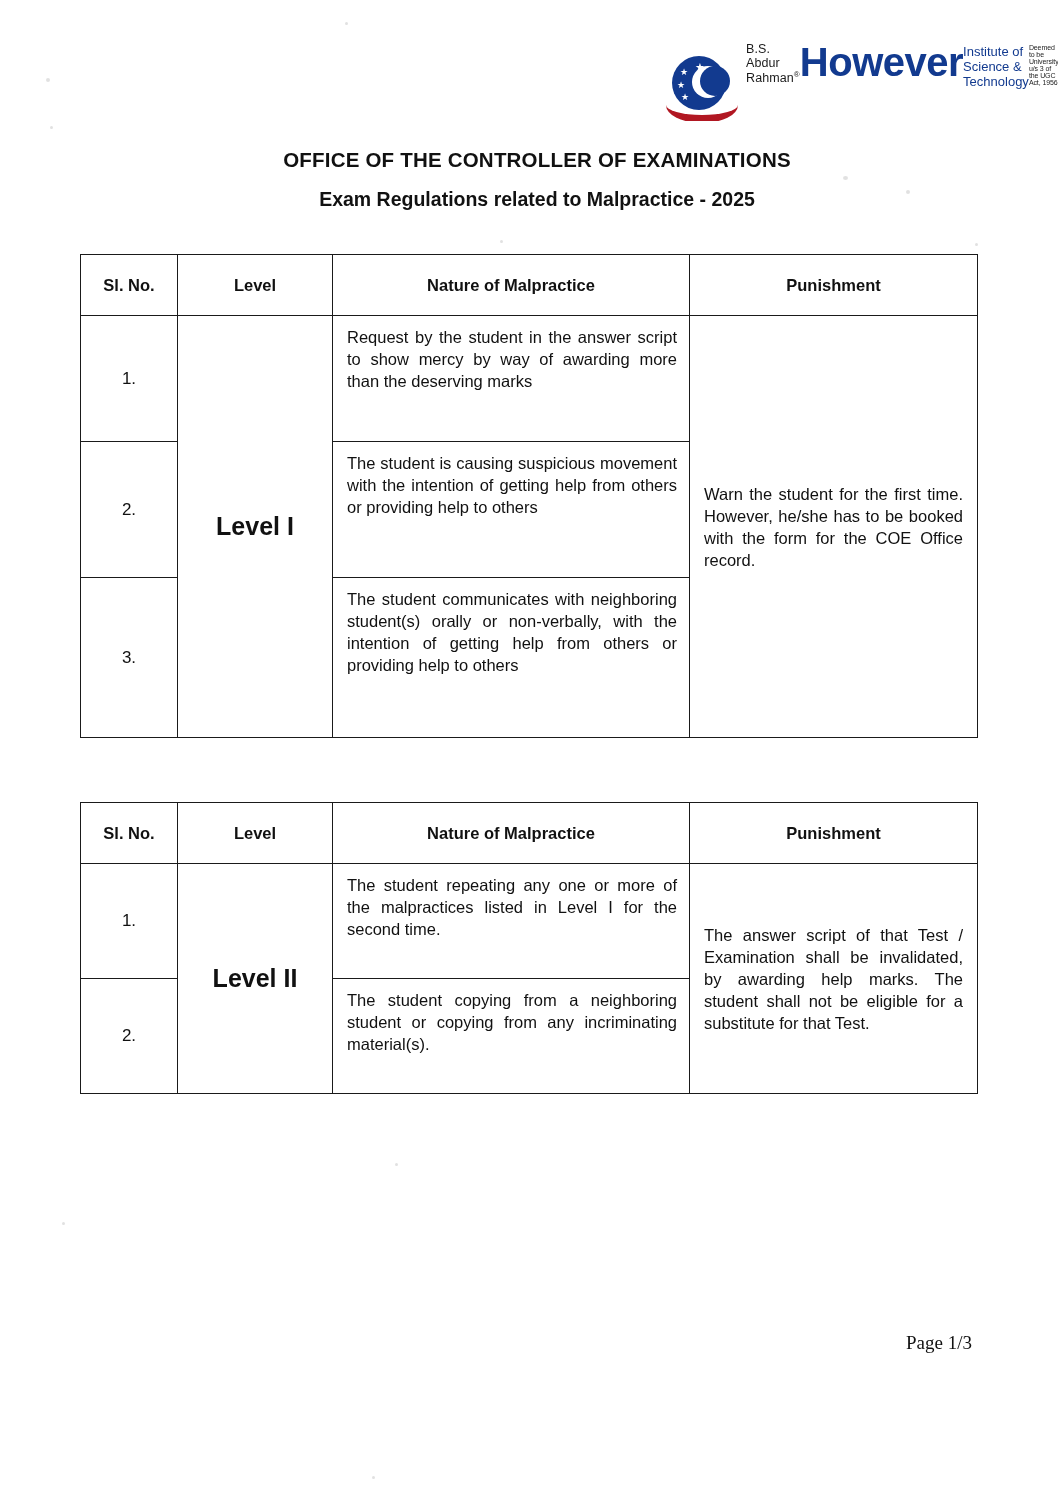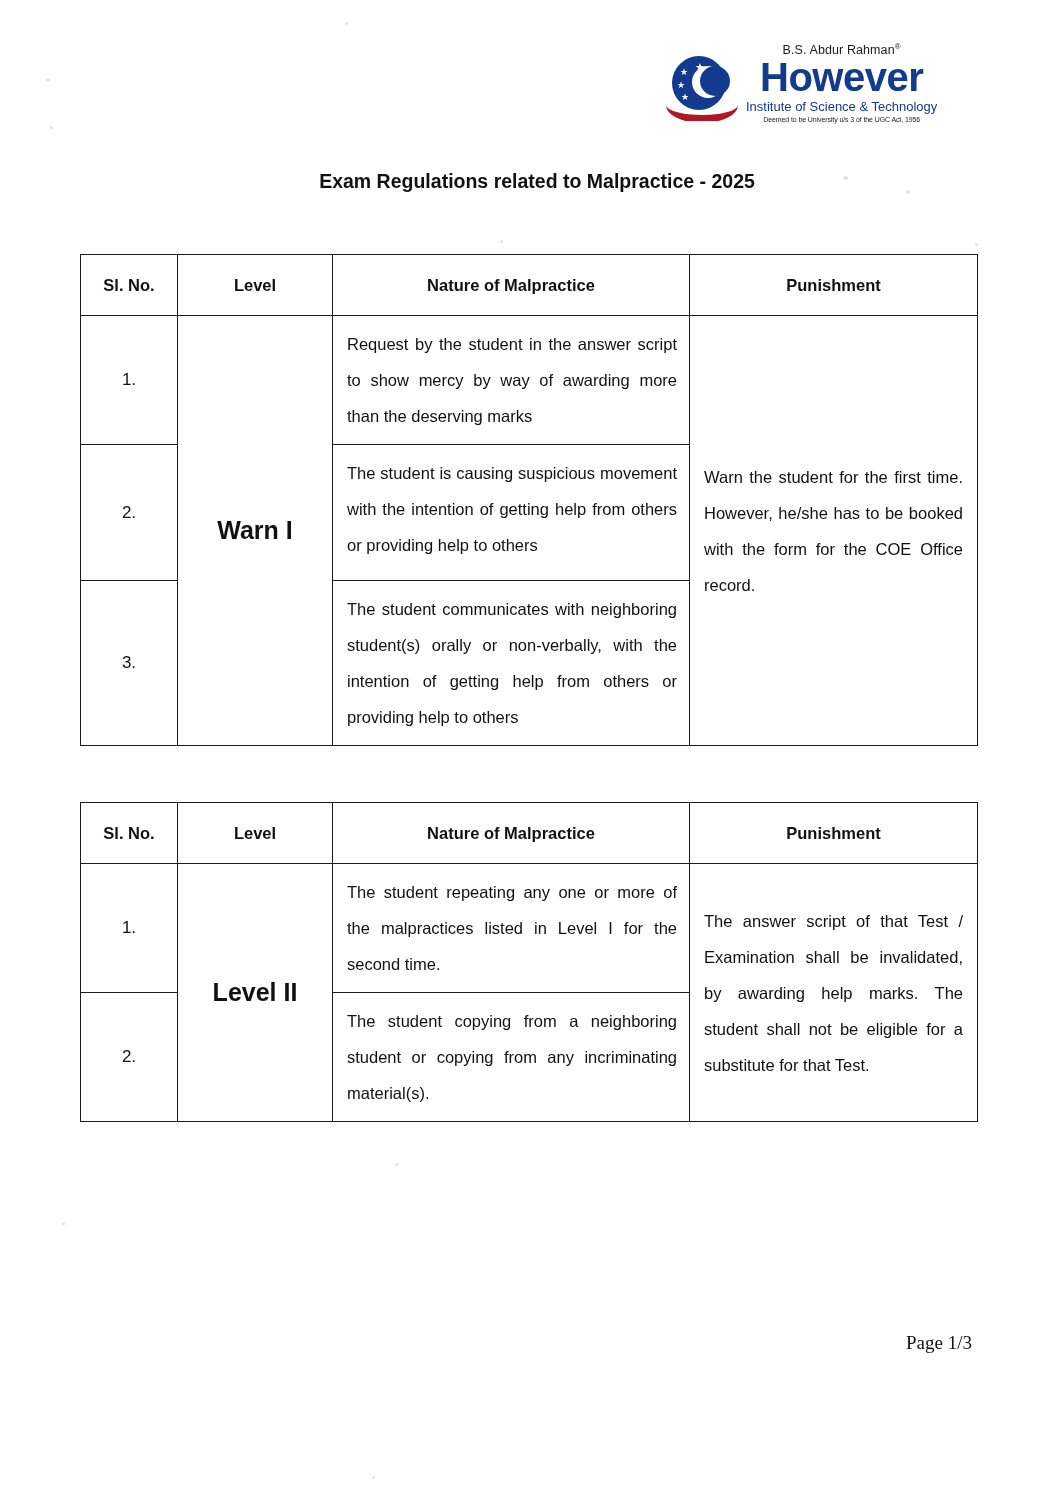--- a/index.html
+++ b/index.html
@@ -88,22 +88,22 @@
     left: 0;
     top: -14px;
     width: 72px;
     height: 28px;
     border-bottom: 8px solid #b11722;
     border-radius: 0 0 50% 50%;
   }
   .logo-text {
     margin-left: 4px;
     display: flex;
-    flex-direction: column;
-    align-items: center;
+    flex-direction: row;
+    align-items: flex-start;
     padding-top: 2px;
   }
   .brand-top {
     font-size: 12.5px;
     color: #1b1b1b;
     letter-spacing: 0.1px;
     font-family: "Liberation Sans", sans-serif;
   }
   .brand-top sup { font-size: 8px; }
   .brand-main {
@@ -137,21 +137,21 @@
     font-size: 20.5px;
     font-weight: bold;
     color: #111;
     letter-spacing: 0.2px;
     margin-left: 16px;
   }
   .doc-subtitle {
     font-size: 19.5px;
     font-weight: bold;
     color: #111;
-    margin-top: 22px;
+    margin-top: 16px;
     margin-left: 16px;
   }
 
   
   .tbl {
     position: absolute;
     left: 80px;
     width: 897px;
     border-collapse: collapse;
     table-layout: fixed;
@@ -183,21 +183,21 @@
     color: #111;
   }
   td.level-cell {
     text-align: center;
     font-size: 25px;
     font-weight: bold;
     color: #111;
   }
   td.nature, td.punish {
     font-size: 16.5px;
-    line-height: 36px;
+    line-height: 22px;
     color: #111;
     text-align: justify;
     padding: 10px 12px 10px 14px;
     vertical-align: top;
   }
   td.punish {
     vertical-align: middle;
     padding: 10px 14px;
   }
   td.punish.mid-align { vertical-align: middle; }
@@ -256,20 +256,21 @@
     </div>
     <div class="logo-text">
       <div class="brand-top"><span>B.S. Abdur Rahman</span><sup>®</sup></div>
       <div class="brand-main">However</div>
       <div class="brand-sub">Institute of Science &amp; Technology</div>
       <div class="brand-note">Deemed to be University u/s 3 of the UGC Act, 1956</div>
     </div>
   </div>
 
   <div class="title-block">
+    <div class="doc-title">OFFICE OF THE CONTROLLER OF EXAMINATIONS</div>
     <div class="doc-subtitle">Exam Regulations related to Malpractice - 2025</div>
   </div>
 
   <table class="tbl" id="table-level-1">
     <colgroup>
       <col class="col-sl">
         <col class="col-level">
         <col class="col-nature">
         <col class="col-pun">
     </colgroup>
@@ -277,21 +278,21 @@
       <tr>
         <th>Sl. No.</th>
         <th>Level</th>
         <th>Nature of Malpractice</th>
         <th>Punishment</th>
       </tr>
     </thead>
     <tbody>
       <tr class="r1">
         <td class="sl">1.</td>
-        <td class="level-cell" rowspan="3">Warn I</td>
+        <td class="level-cell" rowspan="3">Level I</td>
         <td class="nature">Request by the student in the answer script to show mercy by way of  awarding more than the deserving marks</td>
         <td class="punish mid-align" rowspan="3">Warn the student for the first time. However, he/she has to be booked with the form for the COE Office record.</td>
       </tr>
       <tr class="r2">
         <td class="sl">2.</td>
         <td class="nature">The student is causing suspicious movement with the intention of getting help from others or providing help to others</td>
       </tr>
       <tr class="r3">
         <td class="sl">3.</td>
         <td class="nature">The student communicates with neighboring student(s) orally or non-verbally, with the intention of getting help from others or providing help to others</td>

